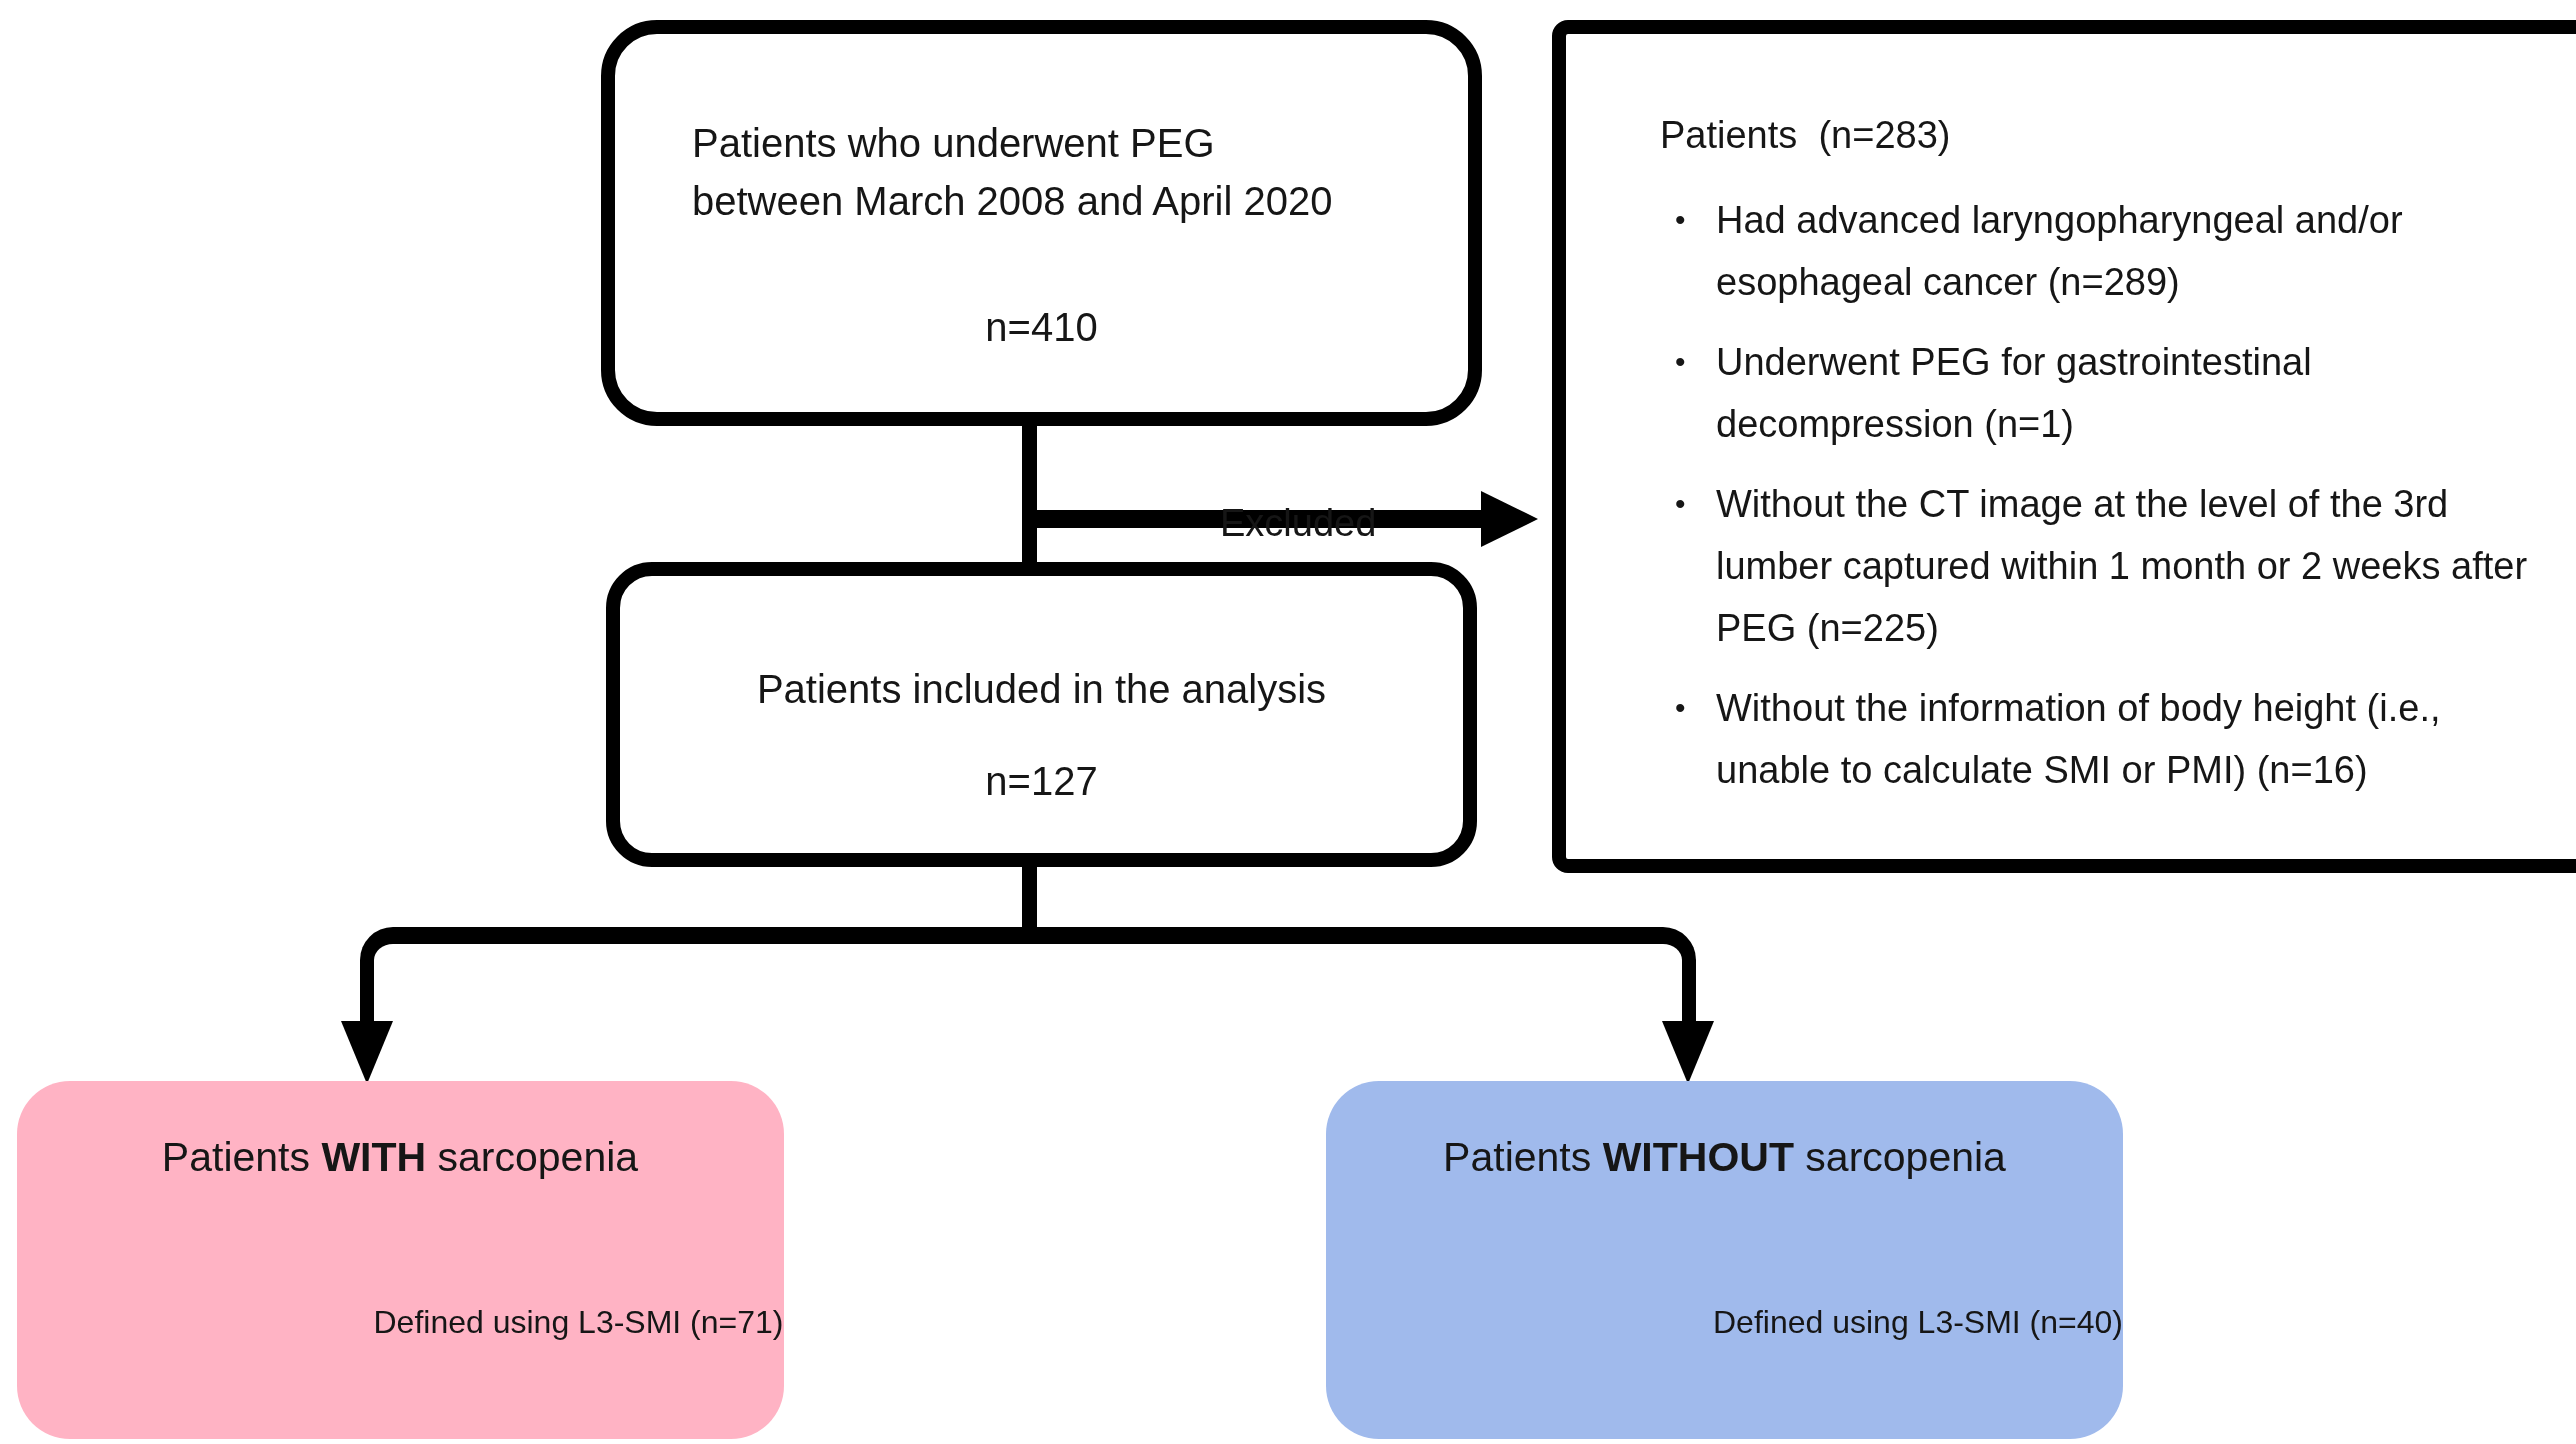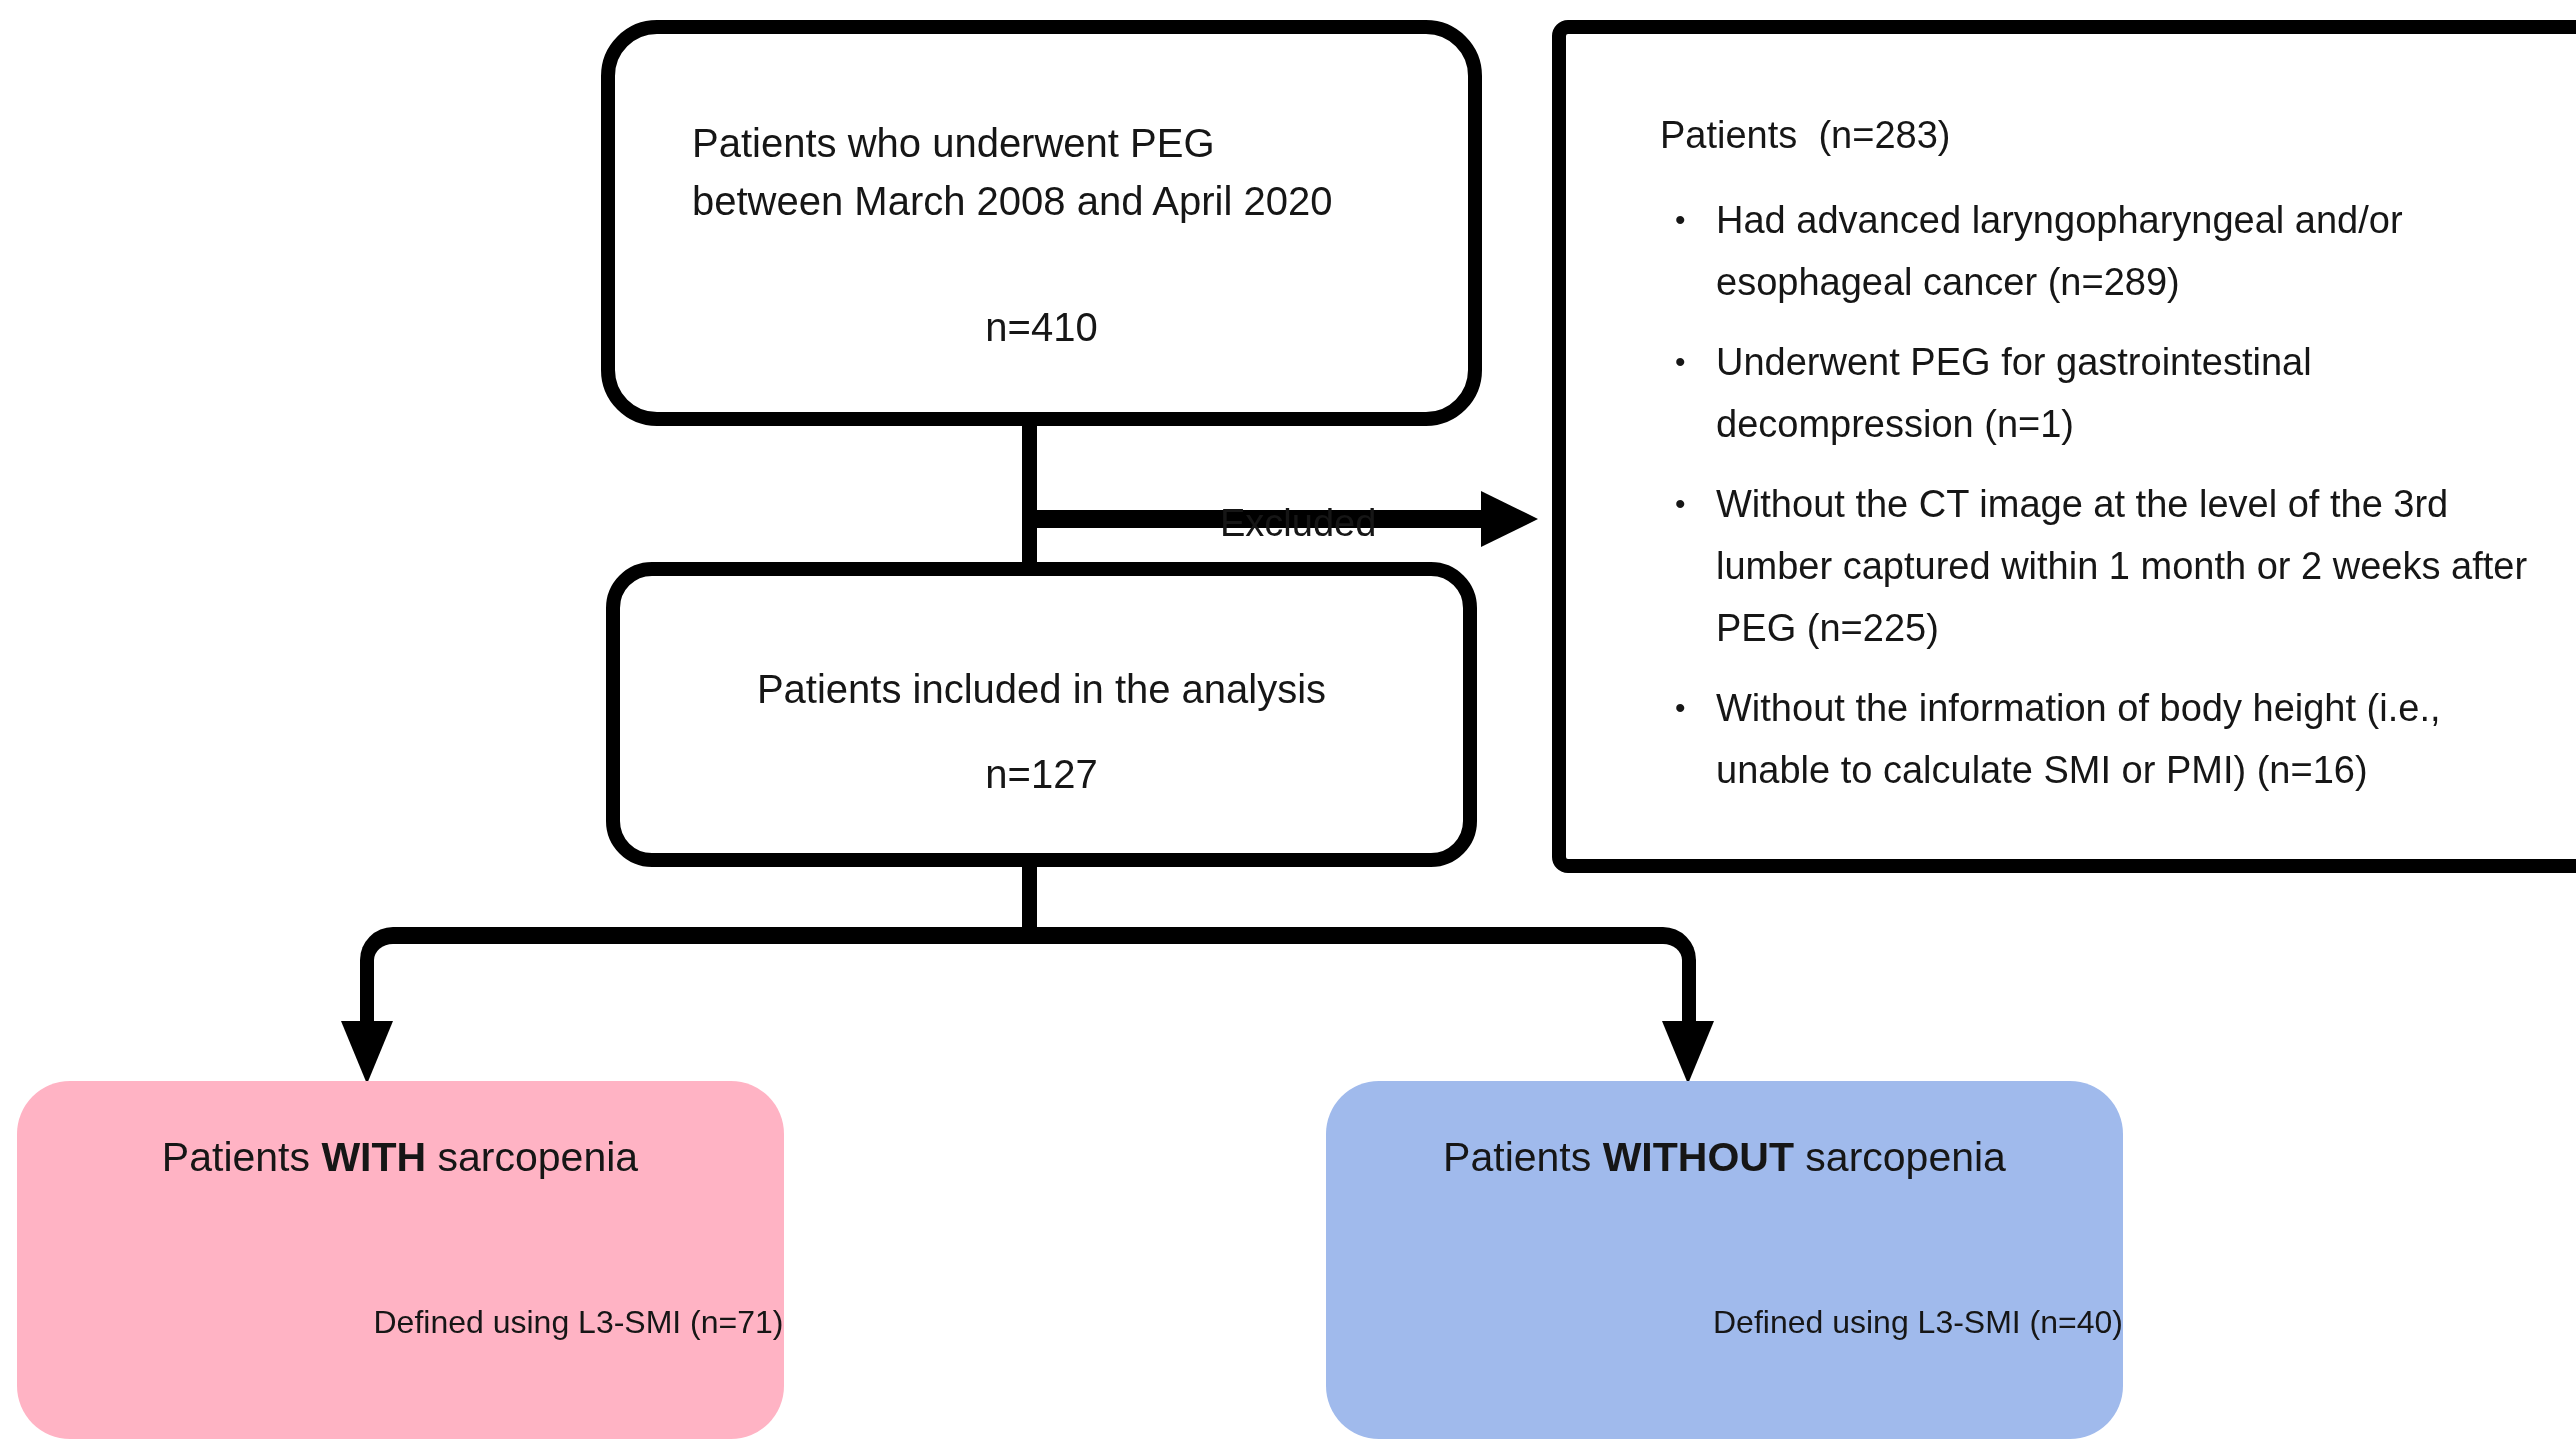--- a/index.html
+++ b/index.html
@@ -29,21 +29,21 @@
     border-radius:53px;
     top:1081px;height:358px;
   }
   .box-pink{left:16.5px;width:767px;background:#FFB3C4;}
   .box-blue{left:1326px;width:797px;background:#A0BAEC;}
 
   
   .toplines{position:absolute;left:66px;top:80px;font-size:40px;line-height:58px;white-space:nowrap;margin-left:11px;}
   .topn{position:absolute;left:0;right:0;top:271px;text-align:center;font-size:40px;}
   .midline{position:absolute;left:0;right:0;top:91px;text-align:center;font-size:40px;white-space:nowrap;}
-  .midn{position:absolute;left:0;right:0;top:176px;text-align:center;font-size:40px;}
+  .midn{position:absolute;left:0;right:0;top:183px;text-align:center;font-size:40px;}
   .extitle{position:absolute;left:94px;top:80px;font-size:38px;white-space:pre-wrap;}
   .bullets{position:absolute;left:109px;top:155px;right:24px;}
   .bullet{display:flex;align-items:flex-start;margin-bottom:18px;font-size:38px;line-height:62px;}
   .dot{width:41px;flex:0 0 41px;font-size:30px;line-height:62px;}
   .bullet .btxt{flex:1;}
   .excluded-label{position:absolute;left:1220px;top:454px;font-size:38px;margin-top:48px;}
   .ftitle{position:absolute;left:0;right:0;top:53px;text-align:center;font-size:41px;white-space:nowrap;}
   .fsub{position:absolute;left:0;right:0;top:223px;text-align:right;font-size:32px;}
   .bold{font-weight:700;}
 

